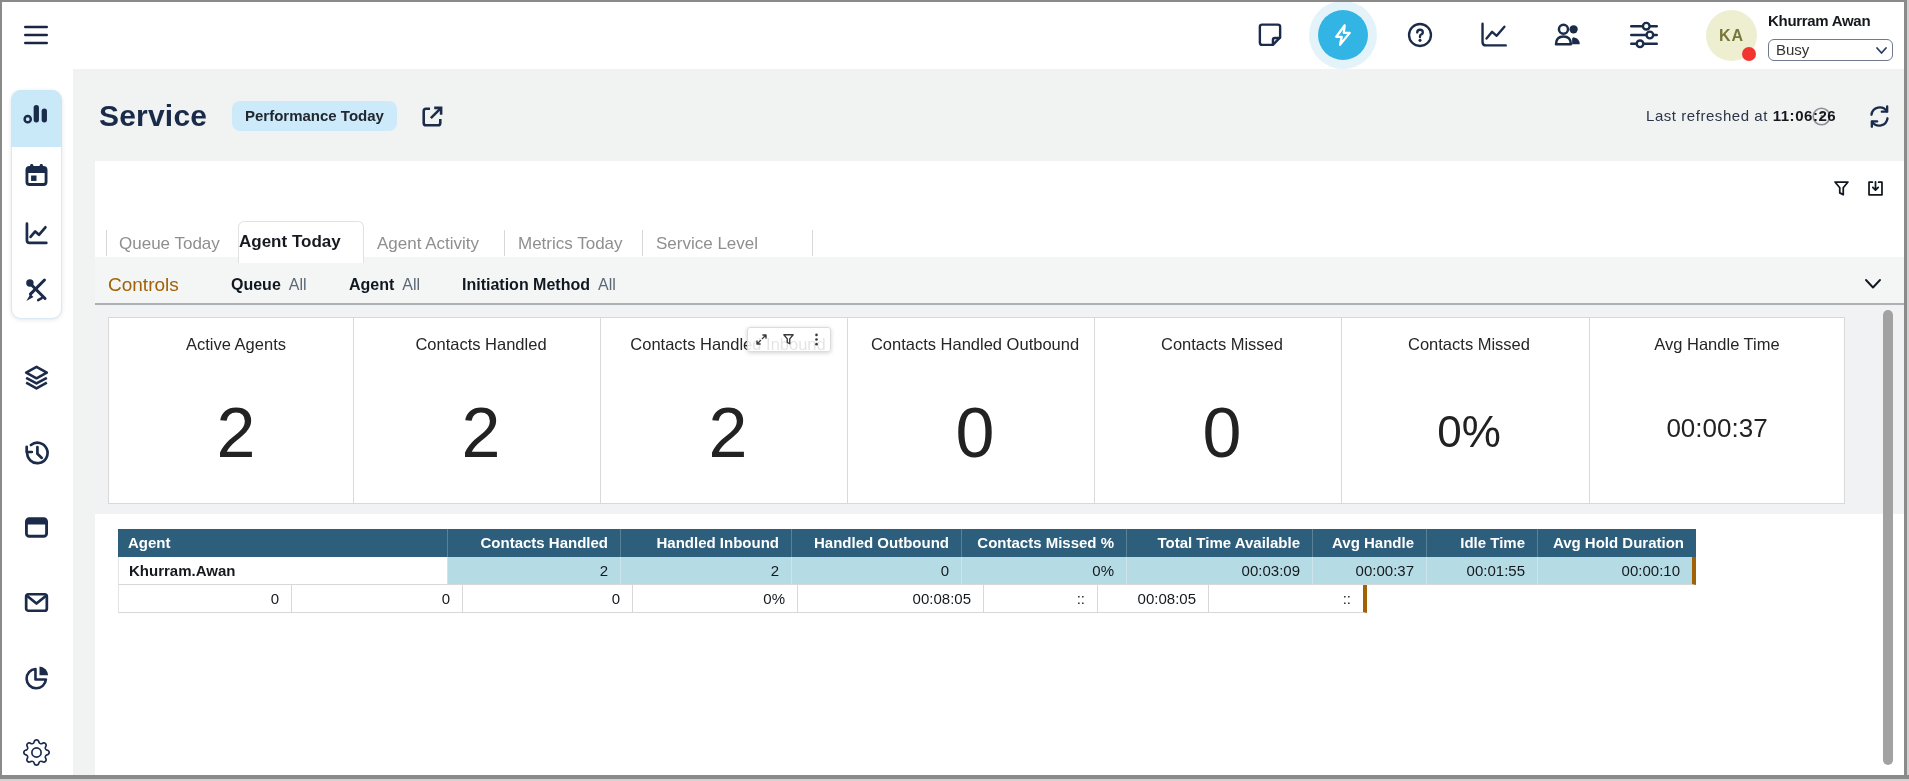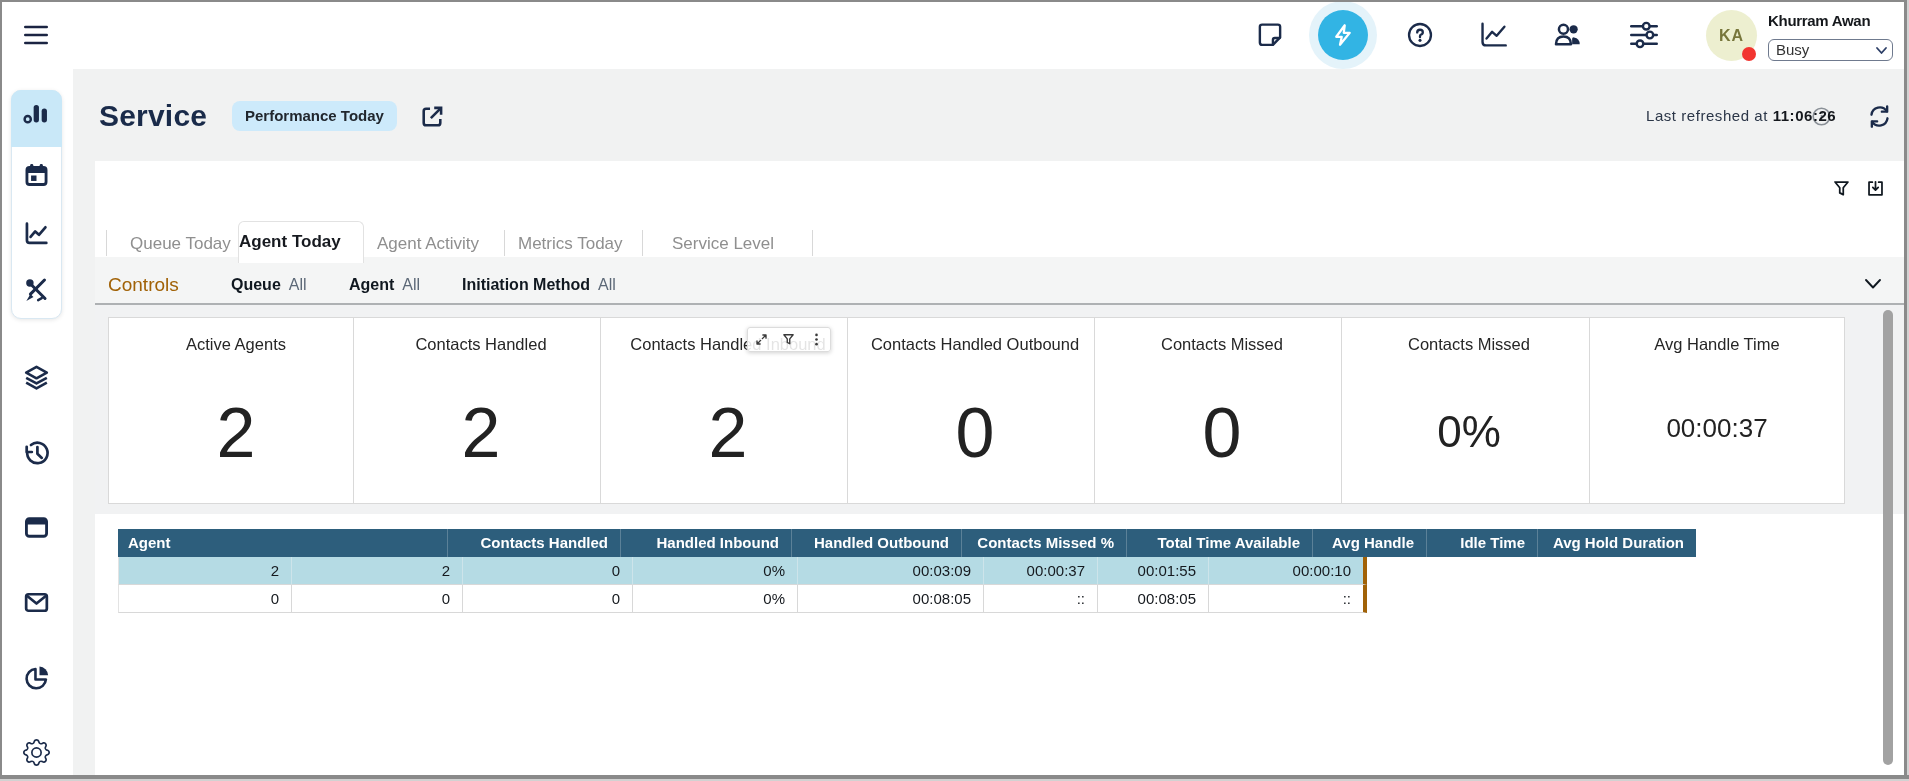--- a/index.html
+++ b/index.html
@@ -134,25 +134,25 @@
 </svg>
 
 <div class="abs" id="card"></div>
 <div class="abs" id="cband"></div>
 <div class="abs" id="sheet"></div>
 
 <div class="abs" id="reports">Service</div>
 <div class="abs" id="chip">Performance Today</div>
 <div class="abs" id="lastref">Last refreshed at <b>11:06:26</b></div>
 
-<div class="abs tab" style="left:130px">Queue Today</div>
+<div class="abs tab" style="left:119px">Queue Today</div>
 <div class="abs" id="atab">Agent Today</div>
 <div class="abs tab" style="left:377px">Agent Activity</div>
 <div class="abs tab" style="left:518px">Metrics Today</div>
-<div class="abs tab" style="left:672px">Service Level</div>
+<div class="abs tab" style="left:656px">Service Level</div>
 <div class="abs tsep" style="left:106px"></div>
 <div class="abs tsep" style="left:504px"></div>
 <div class="abs tsep" style="left:642px"></div>
 <div class="abs tsep" style="left:812px"></div>
 
 <div class="abs" id="controls-lbl">Controls</div>
 <div class="abs ctl" style="left:231px"><b>Queue</b>&nbsp; All</div>
 <div class="abs ctl" style="left:349px"><b>Agent</b>&nbsp; All</div>
 <div class="abs ctl" style="left:462px"><b>Initiation Method</b>&nbsp; All</div>
 
@@ -215,20 +215,21 @@
       <div class="c2 num">Contacts Handled</div>
       <div class="c3 num">Handled Inbound</div>
       <div class="c4 num">Handled Outbound</div>
       <div class="c5 num">Contacts Missed %</div>
       <div class="c6 num">Total Time Available</div>
       <div class="c7 num">Avg Handle</div>
       <div class="c8 num">Idle Time</div>
       <div class="c9 num">Avg Hold Duration</div>
   </div>
   <div class="trow brow">
+    <div class="c1 name">Khurram.Awan</div>
       <div class="c2 num hl">2</div>
       <div class="c3 num hl">2</div>
       <div class="c4 num hl">0</div>
       <div class="c5 num hl">0%</div>
       <div class="c6 num hl">00:03:09</div>
       <div class="c7 num hl">00:00:37</div>
       <div class="c8 num hl">00:01:55</div>
       <div class="c9 num hl">00:00:10</div>
   </div>
   <div class="trow brow">

